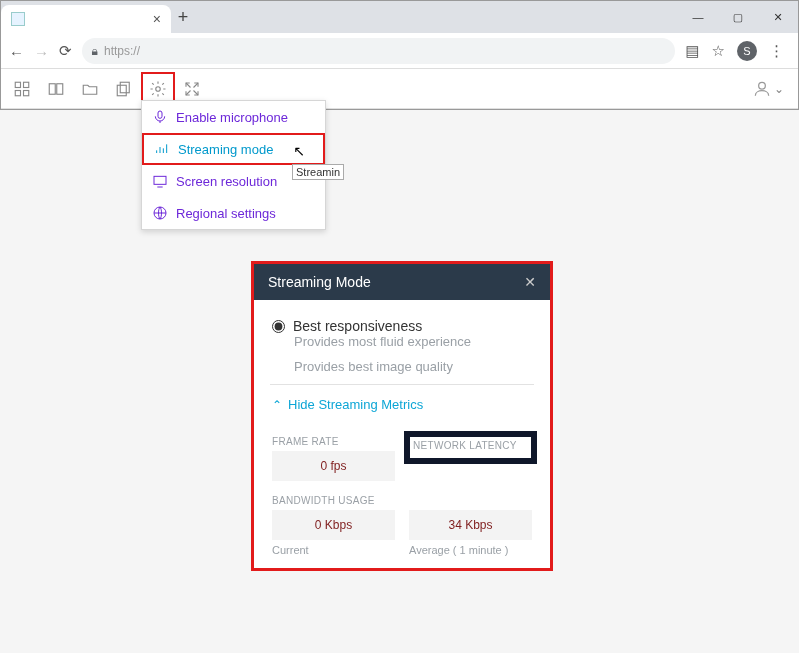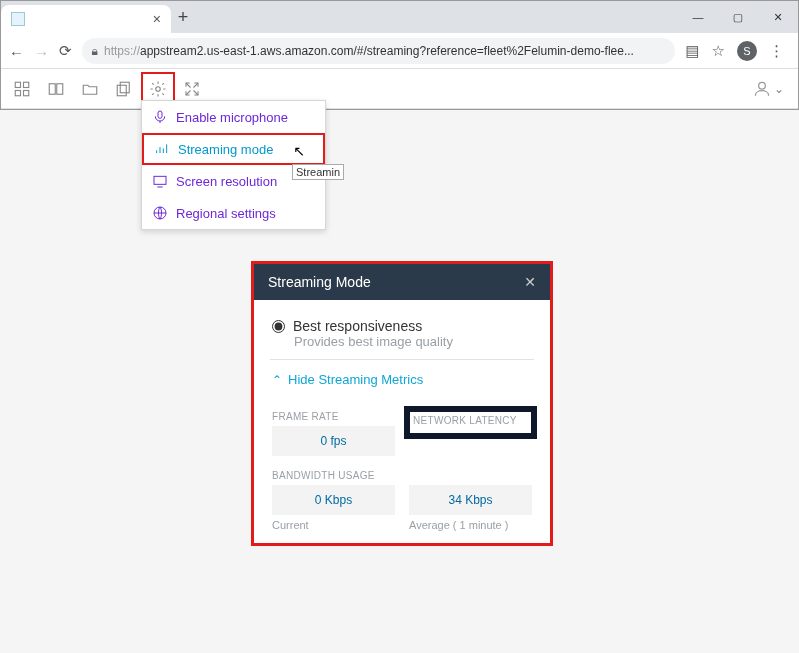--- a/index.html
+++ b/index.html
@@ -39,21 +39,21 @@
   .dialog-body { padding: 16px 18px 12px; }
   .radio-row { display: flex; align-items: center; gap: 8px; font-size: 14px; color: #333; margin-top: 2px; }
   .radio-row input { accent-color: #333; }
   .radio-sub { font-size: 13px; color: #9aa0a6; margin-left: 22px; margin-bottom: 10px; }
   .hr { border: none; border-top: 1px solid #e2e2e2; margin: 8px -2px 12px; }
   .hide-link { color: #0da6d6; font-size: 13px; }
   .hide-link::before { content: "⌃"; margin-right: 6px; font-size: 12px; }
   .metrics { display: flex; gap: 14px; margin-top: 24px; }
   .metric-block { flex: 1; }
   .metric-label { font-size: 10px; color: #9aa0a6; letter-spacing: 0.3px; margin-bottom: 4px; }
-  .metric-box { background: #f3f3f3; height: 30px; display: flex; align-items: center; justify-content: center; font-size: 12px; color: #0369a1; }
+  .metric-box { background: #f3f3f3; height: 30px; display: flex; align-items: center; justify-content: center; font-size: 12px; color: #7f1d1d; }
   .metric-redbox { border: 6px solid #0f172a; padding: 3px; margin: -5px; }
   .band-labels { display: flex; gap: 14px; margin-top: 4px; font-size: 11px; color: #9aa0a6; }
   .band-labels div { flex: 1; }
 </style>
 </head>
 <body>
 
 <div class="browser">
 
   <div class="titlebar">
@@ -70,21 +70,20 @@
     </div>
   </div>
 
   <div class="addrbar">
     <span class="nav-ico">←</span>
     <span class="nav-ico nav-disabled">→</span>
     <span class="nav-ico">⟳</span>
     <div class="addrfield">
       <span style="margin-right:6px;color:#5f6368;">🔒︎</span>
       <span style="color:#999;">https://</span>
-        <span>appstream2.us-east-1.aws.amazon.com/#/streaming?reference=fleet%2Felumin-demo-flee...</span>
     </div>
     <div class="chrome-ext">
       <span class="nav-ico">▤</span>
       <span class="nav-ico">☆</span>
       <div class="avatar">S</div>
       <span class="nav-ico">⋮</span>
     </div>
   </div>
 
   <div class="toolbar">
@@ -172,20 +171,21 @@
   <div class="dialog-header">
     <span>Streaming Mode</span>
     <span class="close">✕</span>
   </div>
   <div class="dialog-body">
 
     <label class="radio-row">
       <input type="radio" name="mode" checked="" style="">
       <span>Best responsiveness</span>
     </label>
+    <div class="radio-sub">Provides most fluid experience</div>
 
     <div class="radio-sub">Provides best image quality</div>
 
     <hr class="hr">
 
     <div class="hide-link">Hide Streaming Metrics</div>
 
     <div class="metrics">
       <div class="metric-block">
         <div class="metric-label">FRAME RATE</div>

